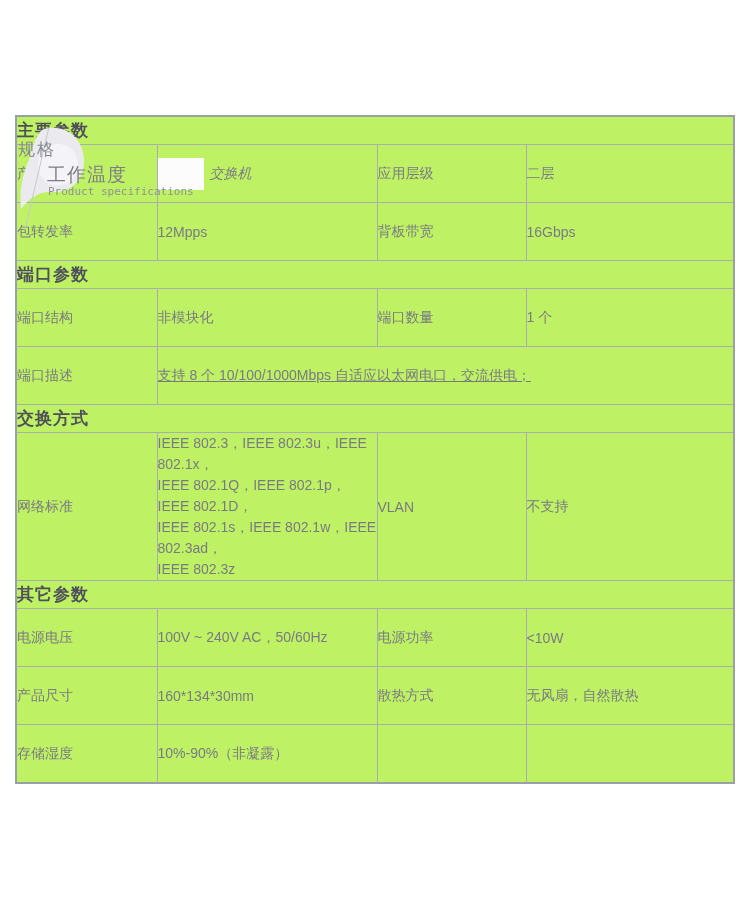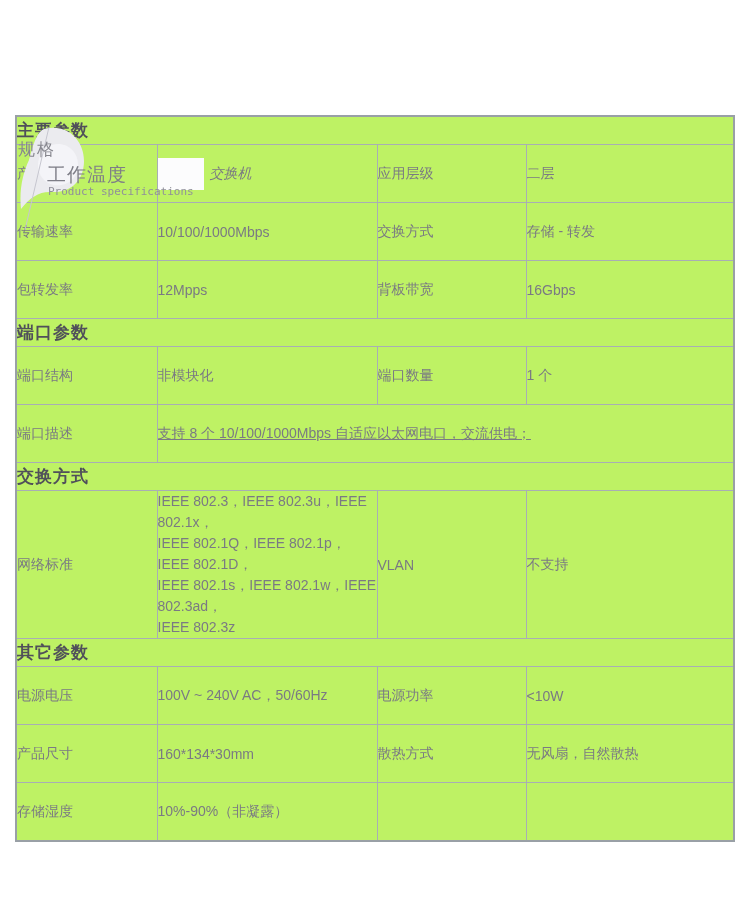--- a/index.html
+++ b/index.html
@@ -109,26 +109,20 @@
       <tr class="section-row">
         <td colspan="4">主要参数</td>
       </tr>
       <tr>
         <td>产品类型</td>
         <td><span class="patch"></span><span class="val-inline">交换机</span></td>
         <td>应用层级</td>
         <td>二层</td>
       </tr>
       <tr>
-        <td>传输速率</td>
-        <td>10/100/1000Mbps</td>
-        <td>交换方式</td>
-        <td>存储 - 转发</td>
-      </tr>
-      <tr>
         <td>包转发率</td>
         <td>12Mpps</td>
         <td>背板带宽</td>
         <td>16Gbps</td>
       </tr>
 
       <tr class="section-row">
         <td colspan="4">端口参数</td>
       </tr>
       <tr>

